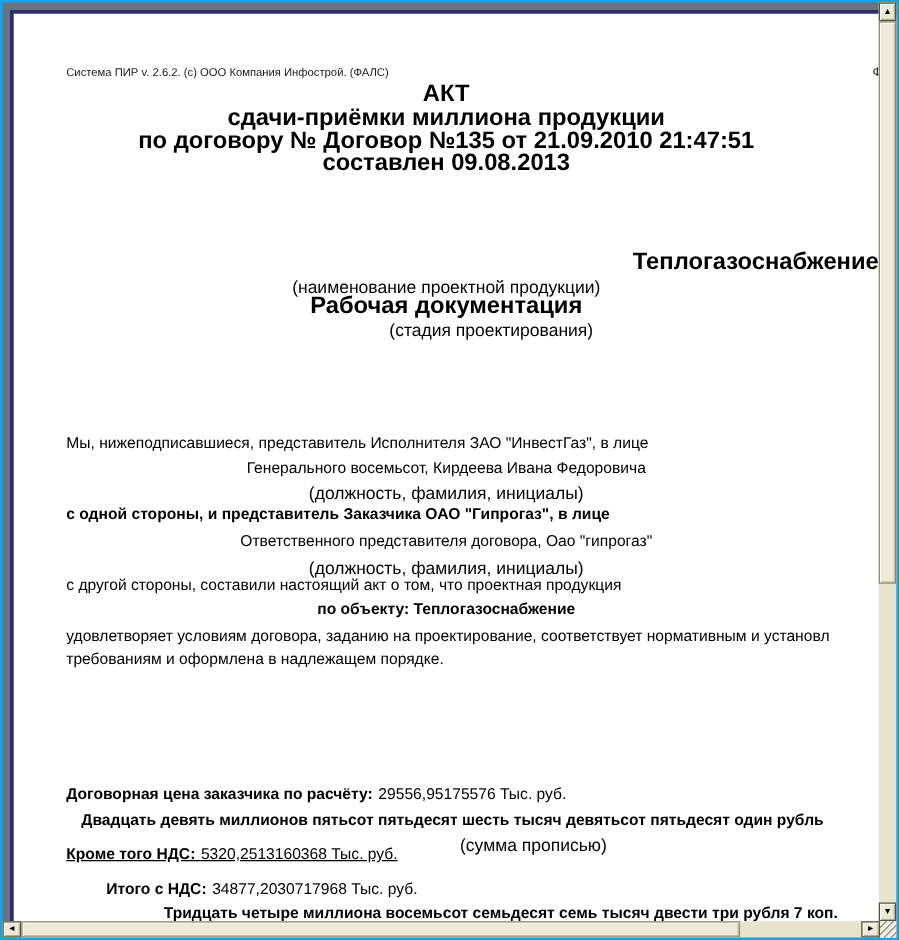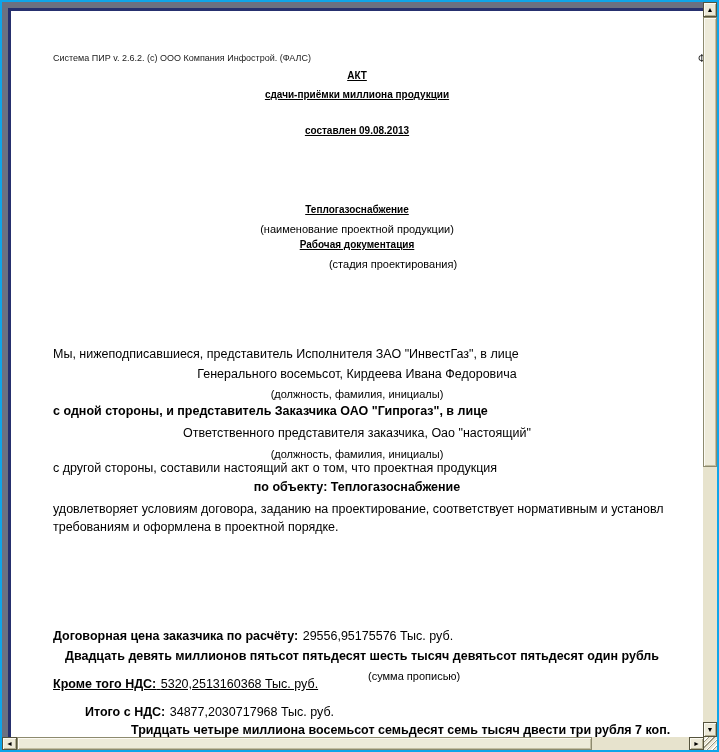--- a/index.html
+++ b/index.html
@@ -17,22 +17,22 @@
     background:#26306e;
   }
   .page {
     position:absolute; left:11px; top:11px; width:706px; height:727px;
     background:#ffffff; overflow:hidden; color:#000;
   }
   .line { position:absolute; white-space:nowrap; line-height:14px; }
   .t-hdr  { font-size:9px;   color:#1a1a1a; }
   .t-body { font-size:12.5px; }
   .t-bold { font-size:12.5px; font-weight:bold; }
-  .t-title{ font-size:10px;  font-weight:bold;text-decoration:underline; }
-  .t-cap  { font-size:11px; }
+  .t-title{ font-size:19px;  font-weight:bold; }
+  .t-cap  { font-size:14px; }
   .centered { left:0; width:692px; text-align:center; }
 
   
   .vscroll {
     position:absolute; right:2px; top:2px; width:14px; height:735px;
     background:#e7e3cd; z-index:5;
   }
   .hscroll {
     position:absolute; left:2px; top:737px; width:715px; height:13px;
     background:#e7e3cd; z-index:5;
@@ -63,37 +63,38 @@
   <div class="frame-band"></div>
   <div class="frame-navy"></div>
 
   <div class="page">
 
     <div class="line t-hdr" style="left:42px; top:40px;">Система ПИР v. 2.6.2. (с) ООО Компания Инфострой. (ФАЛС)</div>
     <div class="line t-hdr" style="left:687px; top:41px; font-size:10px;">Ф</div>
 
     <div class="line t-title centered" style="top:58px;">АКТ</div>
     <div class="line t-title centered" style="top:77px;">сдачи-приёмки миллиона продукции</div>
+    <div class="line t-title centered" style="top:95px;">по договору № Договор №135 от 21.09.2010 21:47:51</div>
     <div class="line t-title centered" style="top:113px;">составлен 09.08.2013</div>
 
-    <div class="line t-title centered" style="top:192px;">Теплогазоснабжение</div>
+    <div class="line t-title centered" style="top:192px;text-align:right;">Теплогазоснабжение</div>
     <div class="line t-cap centered" style="top:211px;">(наименование проектной продукции)</div>
     <div class="line t-title centered" style="top:227px;">Рабочая документация</div>
     <div class="line t-cap centered" style="top:246px;margin-left:36px;">(стадия проектирования)</div>
 
     <div class="line t-body" style="left:42px; top:336px;">Мы, нижеподписавшиеся, представитель Исполнителя ЗАО "ИнвестГаз", в лице</div>
     <div class="line t-body centered" style="top:356px;">Генерального восемьсот, Кирдеева Ивана Федоровича</div>
     <div class="line t-cap centered" style="top:376px;">(должность, фамилия, инициалы)</div>
     <div class="line t-body" style="left:42px; top:393px;font-weight:bold;">с одной стороны, и представитель Заказчика ОАО "Гипрогаз", в лице</div>
-    <div class="line t-body centered" style="top:415px;">Ответственного представителя заказчика, Оао "настоящий"</div>
+    <div class="line t-body centered" style="top:415px;">Ответственного представителя договора, Оао "гипрогаз"</div>
     <div class="line t-cap centered" style="top:436px;">(должность, фамилия, инициалы)</div>
     <div class="line t-bold centered" style="top:469px;">по объекту: Теплогазоснабжение</div>
     <div class="line t-body" style="left:42px; top:450px;">с другой стороны, составили настоящий акт о том, что проектная продукция</div>
     <div class="line t-body" style="left:42px; top:491px;">удовлетворяет условиям договора, заданию на проектирование, соответствует нормативным и установл</div>
-    <div class="line t-body" style="left:42px; top:509px;">требованиям и оформлена в проектной порядке.</div>
+    <div class="line t-body" style="left:42px; top:509px;">требованиям и оформлена в надлежащем порядке.</div>
 
     <div class="line" style="left:42px; top:617px;">
       <span class="t-bold">Договорная цена заказчика по расчёту:</span>
       <span class="t-body">29556,95175576 Тыс. руб.</span>
     </div>
     <div class="line t-bold" style="left:54px; top:638px;">Двадцать девять миллионов пятьсот пятьдесят шесть тысяч девятьсот пятьдесят один рубль</div>
     <div class="line t-cap" style="left:357px; top:658px;">(сумма прописью)</div>
     <div class="line" style="left:42px; top:665px;text-decoration:underline;">
       <span class="t-bold">Кроме того НДС:</span>
       <span class="t-body">5320,2513160368 Тыс. руб.</span>

